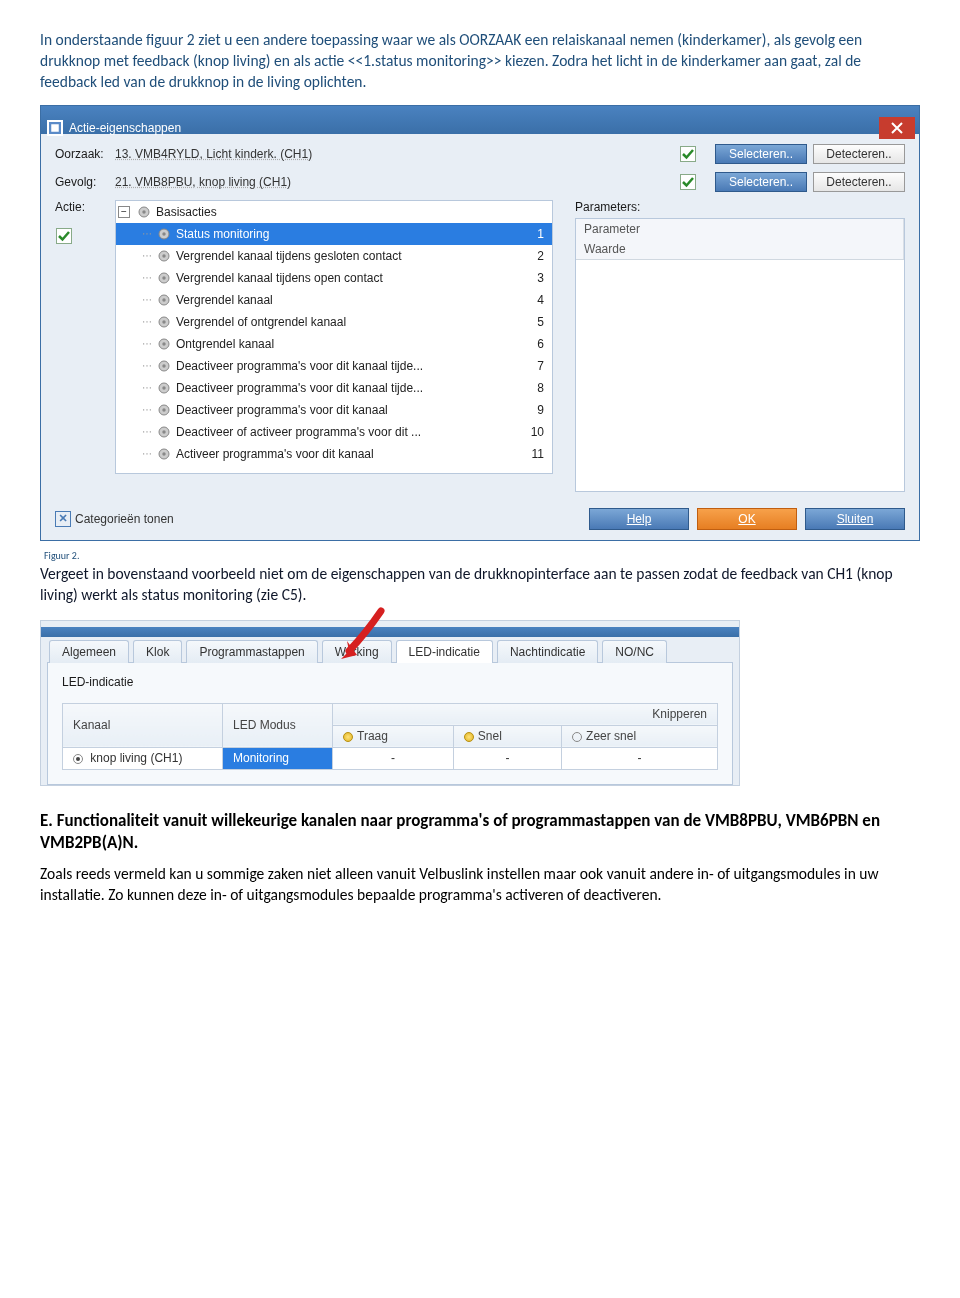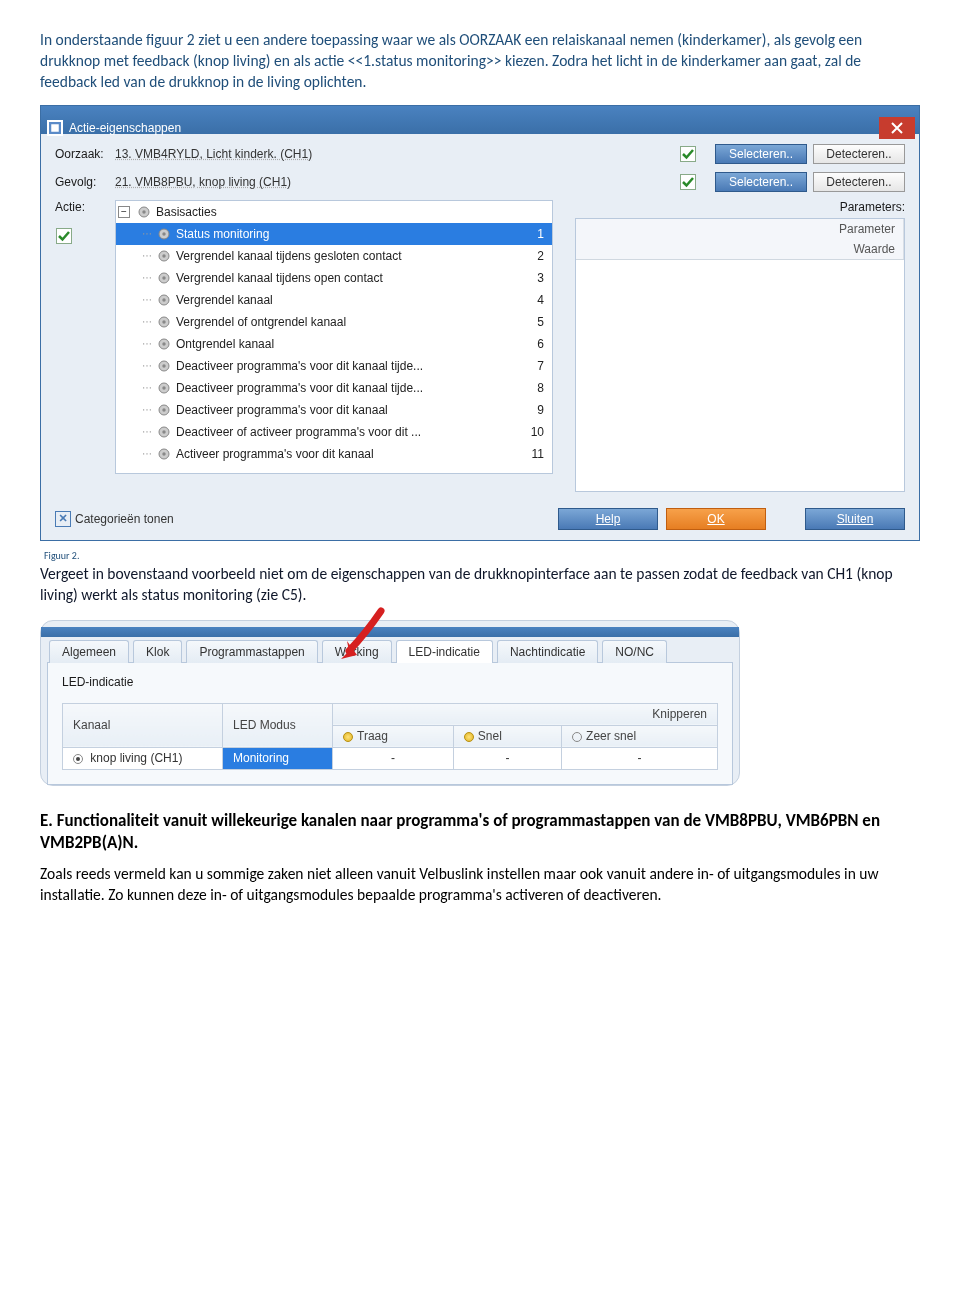--- a/index.html
+++ b/index.html
@@ -15,21 +15,21 @@
   .dialog-body { padding: 10px 14px 6px 14px; }
   .row { display: flex; align-items: center; margin-bottom: 8px; }
   .row-label { width: 60px; color: #1a1a1a; }
   .row-value { flex: 1; padding: 2px 0; text-decoration: underline; text-decoration-color: #aaa; text-decoration-style: dotted; }
   .check-icon { width: 18px; height: 16px; margin-right: 12px; display: inline-flex; align-items: center; justify-content: center; }
   .check-icon svg { width: 16px; height: 16px; }
   .sbtn { background: linear-gradient(#7ba7d6, #4979b5); color: #fff; border: 1px solid #2f5a8c; padding: 2px 0; width: 92px; text-align: center; font-size: 12px; cursor: pointer; margin-left: 6px; display:inline-block; }
   .sbtn.white { background: linear-gradient(#fdfdfd, #e6e6e6); color: #333; border: 1px solid #999; }
   .main-row { display: flex; gap: 22px; margin-top: 8px; }
   .col-left { flex: 1; }
-  .col-right { width: 330px; text-align: right; }
+  .col-right { width: 330px; }
   .section-label { color: #1a1a1a; margin-bottom: 4px; }
   .tree-panel { background: #fff; border: 1px solid #b8c8dc; height: 274px; overflow: hidden; }
   .tree-line { display: flex; align-items: center; height: 22px; padding-left: 6px; font-size: 12px; color: #222; }
   .tree-root { padding-left: 2px; }
   .expander { width: 12px; height: 12px; border: 1px solid #888; display: inline-flex; align-items: center; justify-content: center; font-size: 10px; line-height: 1; margin-right: 2px; }
   .gear { width: 16px; height: 16px; margin: 0 4px; display: inline-flex; align-items: center; justify-content: center; }
   .gear svg { width: 12px; height: 12px; }
   .tree-text { flex: 1; white-space: nowrap; overflow: hidden; text-overflow: ellipsis; }
   .tree-num { width: 28px; text-align: right; padding-right: 8px; }
   .tree-line.selected { background: #2a7de1; color: #fff; }
@@ -37,39 +37,39 @@
   .connector { color: #999; font-size: 10px; margin-right: 0; }
   .param-panel { background: #fff; border: 1px solid #b8c8dc; height: 274px; }
   .param-header { display: flex; border-bottom: 1px solid #d0d8e0; background: #f4f6fa; flex-direction: column; }
   .param-header div { flex: 1; padding: 3px 8px; color: #555; font-size: 12px; border-right: 1px solid #d8dee6; }
   .footer-row { display: flex; align-items: center; padding: 10px 14px; gap: 8px; }
   .footer-left { flex: 1; display: flex; align-items: center; gap: 4px; }
   .x-icon { width: 16px; height: 16px; border: 1px solid #4a7bb5; display: inline-flex; align-items: center; justify-content: center; color: #4a7bb5; font-size: 11px; font-weight: bold; }
   .fbtn { width: 100px; padding: 3px 0; text-align: center; color: #fff; cursor: pointer; border: 1px solid #888; font-size: 12px; text-decoration: underline; }
   .fbtn.help { background: linear-gradient(#7ba7d6, #4979b5); border-color: #2f5a8c; }
   .fbtn.ok { background: linear-gradient(#f7a14a, #e67e22); border-color: #c05e10; }
-  .fbtn.close { background: linear-gradient(#7ba7d6, #4979b5); border-color: #2f5a8c; margin-left: 31px; }
+  .fbtn.close { background: linear-gradient(#7ba7d6, #4979b5); border-color: #2f5a8c; }
   .fig-caption { color: #1f4e79; font-size: 10px; margin: 8px 0 2px 4px; }
   .desc-text { color: #0f172a; font-size: 15.5px; line-height: 1.35; margin-bottom: 14px; }
   .tabs-panel { border: 1px solid #c4d0df; background: #e8eef5; padding: 6px 0 0 0; font-family: Tahoma, Arial, sans-serif; font-size: 12px; color: #333; width: 700px; }
   .topbar { height: 10px; background: linear-gradient(#4a82c0, #3a6fa8); margin-bottom: 2px; }
   .tabbar { display: flex; gap: 4px; padding: 0 8px; position: relative; top: 1px; }
   .tab { background: linear-gradient(#f5f8fb, #e4ecf4); border: 1px solid #b8c8dc; border-bottom: none; padding: 4px 12px; border-radius: 3px 3px 0 0; font-size: 12px; cursor: pointer; }
   .tab.active { background: #fff; font-weight: normal; position: relative; z-index: 2; }
   .tab-body { border: 1px solid #b8c8dc; background: #f6f9fc; padding: 12px 14px 14px 14px; margin: 0 6px; }
   .led-label { color: #1a1a1a; margin-bottom: 14px; display: block; }
   .led-table { width: 100%; border: 1px solid #c4d0df; background: #fff; border-collapse: collapse; }
   .led-table th, .led-table td { border: 1px solid #c4d0df; padding: 3px 10px; font-size: 12px; font-weight: normal; text-align: left; height: 22px; }
   .led-table .hdr { background: linear-gradient(#f5f8fb, #e8eff6); color: #444; }
   .led-table .mon-cell { background: #2a7de1; color: #fff; }
   .radio-dot { width: 10px; height: 10px; border: 1px solid #888; border-radius: 50%; display: inline-block; vertical-align: middle; margin-right: 4px; }
   .radio-dot.filled::after { content: ''; display: block; width: 4px; height: 4px; background: #444; border-radius: 50%; margin: 2px; }
   .radio-dot.yellow { background: radial-gradient(#ffe27a, #e0b422); border-color: #b89015; }
   .radio-dot.yellow::after { display: none; }
-  .arrow-overlay { position: relative; border-radius: 13px; }
+  .arrow-overlay { position: relative; }
   .arrow-svg { position: absolute; top: -18px; left: 290px; width: 60px; height: 60px; z-index: 10; pointer-events: none; }
   .heading-e { font-weight: bold; color: #000; font-size: 17px; line-height: 1.3; margin: 24px 0 10px 0; }
   .body-text { font-size: 15.5px; color: #000; line-height: 1.35; }
 </style>
 </head>
 <body>
 
 <p class="intro">In onderstaande figuur 2 ziet u een andere toepassing waar we als OORZAAK een relaiskanaal nemen (kinderkamer), als gevolg een drukknop met feedback (knop living) en als actie &lt;&lt;1.status monitoring&gt;&gt; kiezen. Zodra het licht in de kinderkamer aan gaat, zal de feedback led van de drukknop in de living oplichten.</p>
 
 <div class="dialog">

